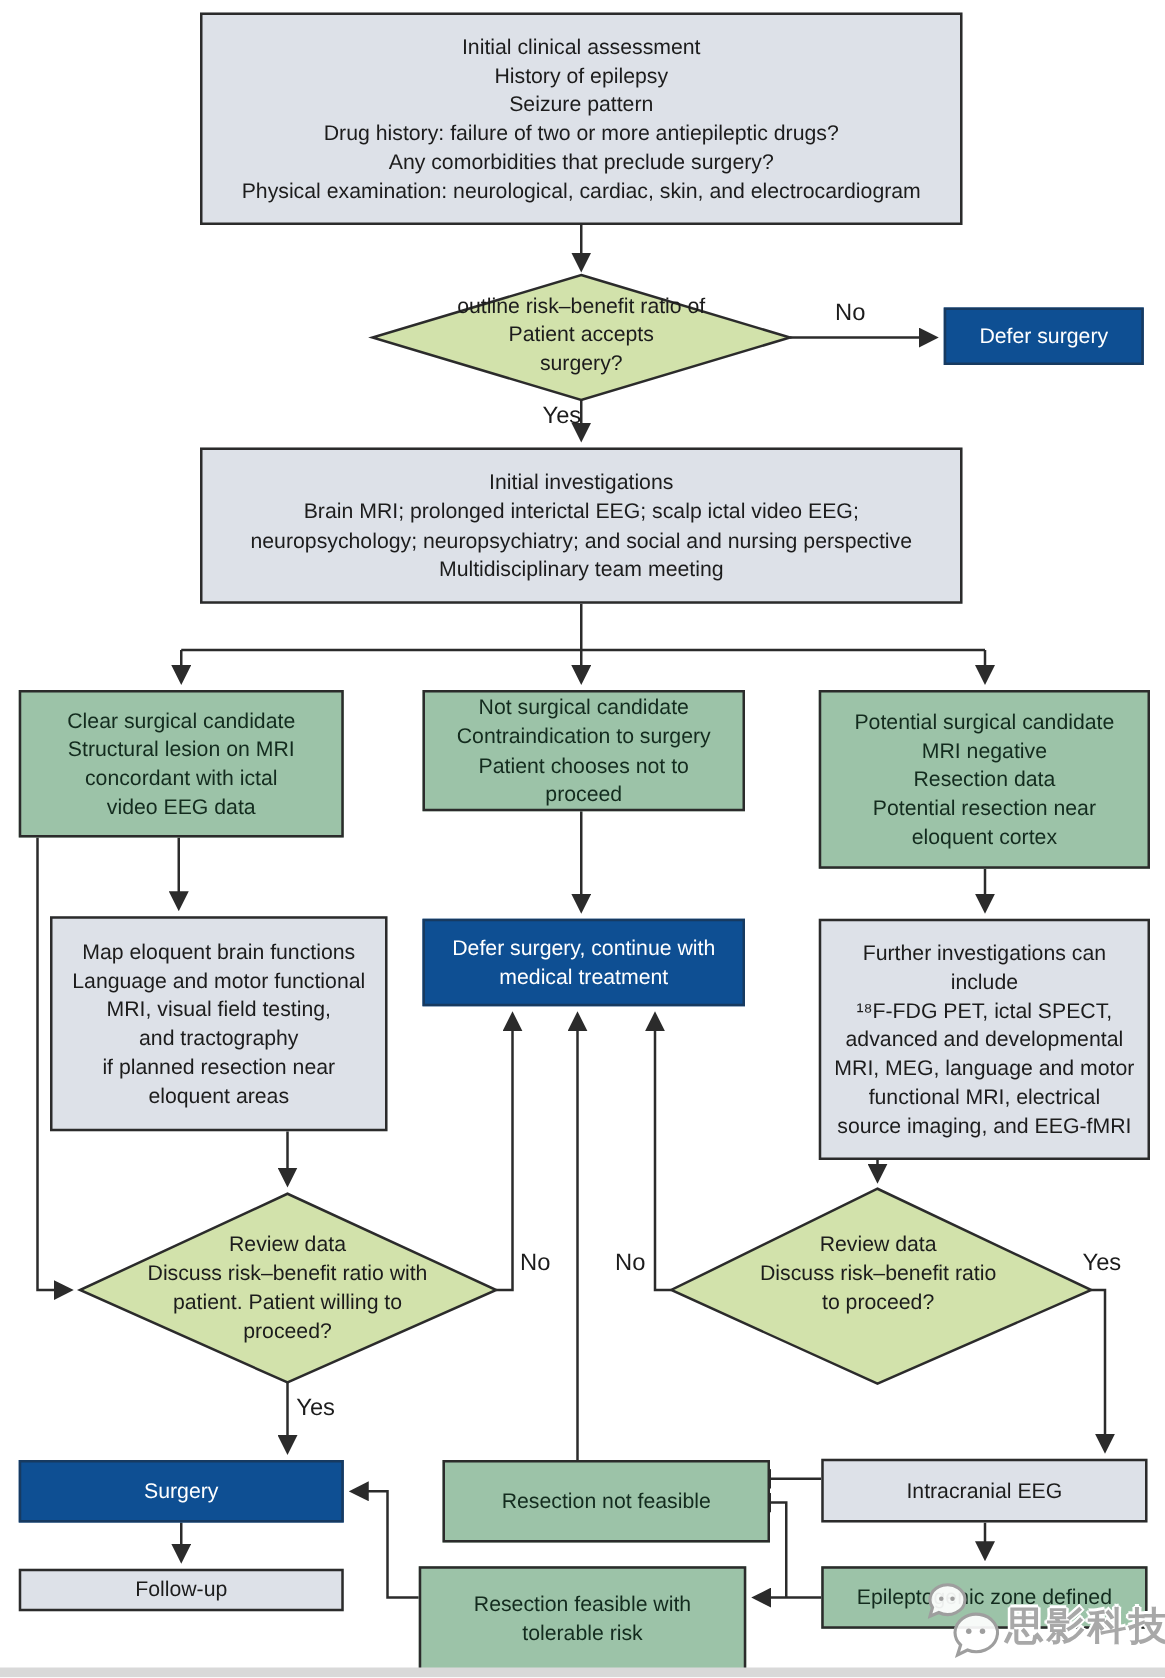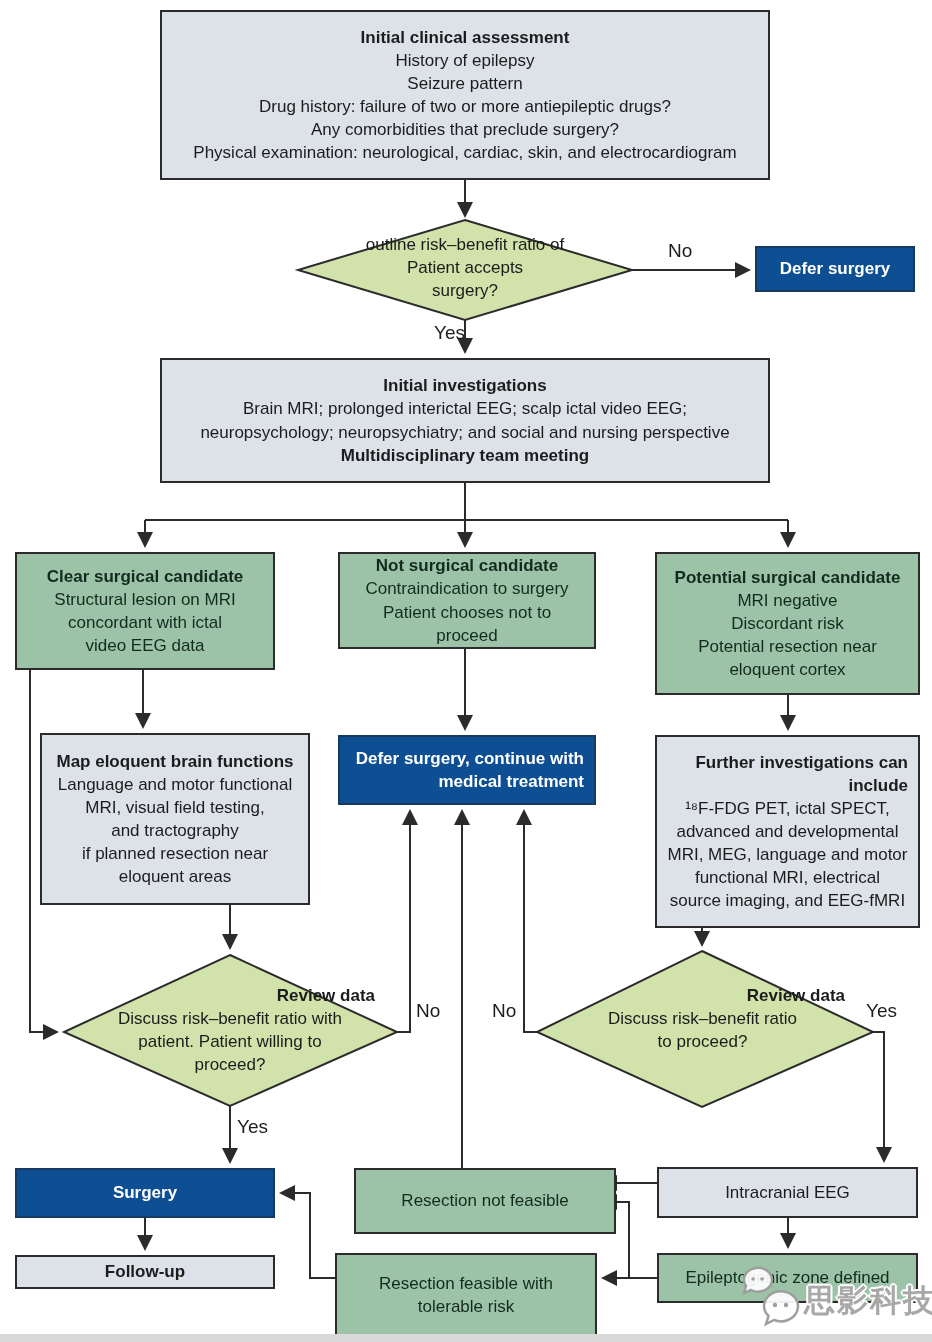--- a/index.html
+++ b/index.html
@@ -5,21 +5,21 @@
   html,body{margin:0;padding:0;background:#ffffff;}
   .canvas{position:relative;width:932px;height:1342px;background:#ffffff;overflow:hidden;
           font-family:"Liberation Sans",sans-serif;color:#1c1c1c;}
   svg.wires{position:absolute;left:0;top:0;}
   .box{position:absolute;box-sizing:border-box;border:2px solid #2b2b2b;
        display:flex;flex-direction:column;justify-content:center;align-items:center;
        text-align:center;font-size:17px;line-height:1.36;padding:4px 10px;}
   .gray{background:#dde1e8;}
   .green{background:#9cc3a8;color:#132b1e;}
   .blue{background:#0e4f93;color:#ffffff;border-color:#173a60;}
-  .t{font-weight:bold;text-align:right;}
+  .t{font-weight:normal;}
   .dtext{position:absolute;text-align:center;font-size:17px;line-height:1.36;}
   .lbl{position:absolute;font-size:19px;}
   .wm{position:absolute;left:742px;top:1266px;width:190px;height:70px;}
   .wm-text{position:absolute;left:62px;top:14px;font-size:31px;font-weight:bold;color:#a8a8a8;
            letter-spacing:2px;white-space:nowrap;
            text-shadow:-2px 0 0 #fff,2px 0 0 #fff,0 -2px 0 #fff,0 2px 0 #fff,
                        -1px -1px 0 #fff,1px 1px 0 #fff,-1px 1px 0 #fff,1px -1px 0 #fff;}
   .strip{position:absolute;left:0;top:1334px;width:932px;height:8px;background:#d9d9d9;}
 </style>
 </head>
@@ -101,21 +101,21 @@
 
   <div class="box green" style="left:338px;top:552px;width:258px;height:97px">
     <div class="t">Not surgical candidate</div>
     <div>Contraindication to surgery</div>
     <div>Patient chooses not to proceed</div>
   </div>
 
   <div class="box green" style="left:655px;top:552px;width:265px;height:143px">
     <div class="t">Potential surgical candidate</div>
     <div>MRI negative</div>
-    <div>Discordant risk</div>
+    <div>Resection data</div>
     <div>Potential resection near</div>
     <div>eloquent cortex</div>
   </div>
 
   <div class="box gray" style="left:40px;top:733px;width:270px;height:172px">
     <div class="t">Map eloquent brain functions</div>
     <div>Language and motor functional</div>
     <div>MRI, visual field testing,</div>
     <div>and tractography</div>
     <div>if planned resection near</div>

